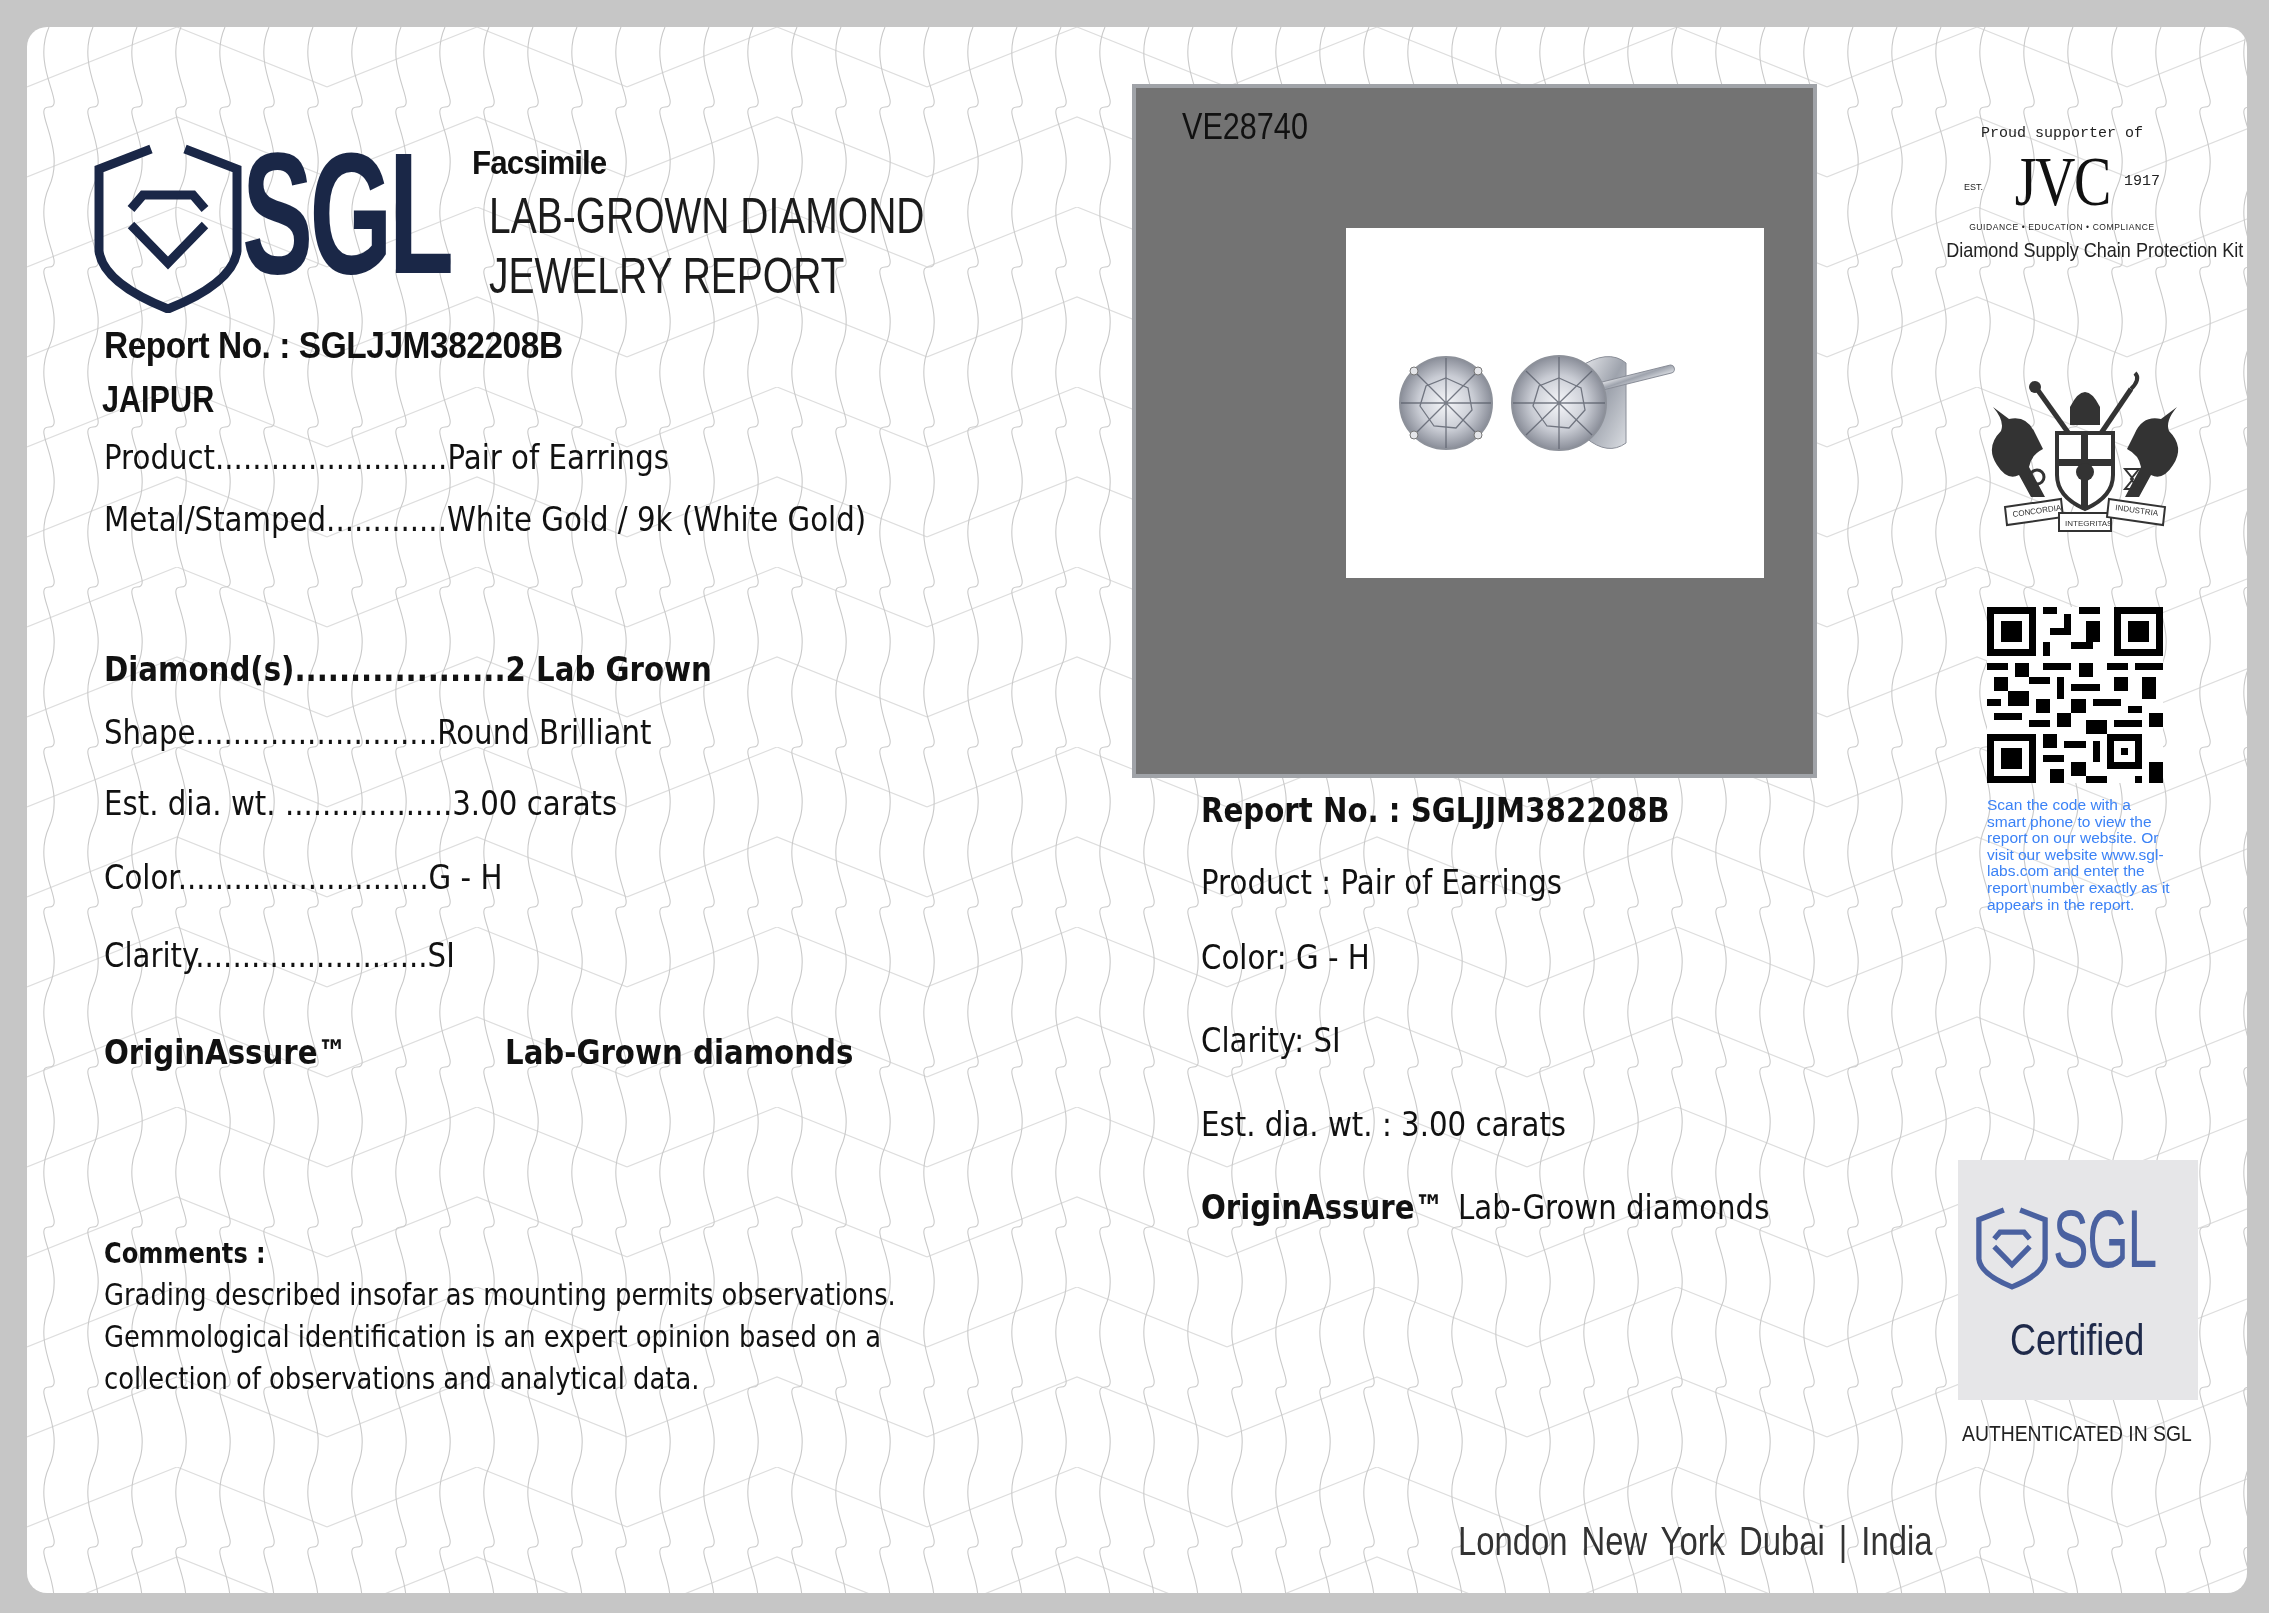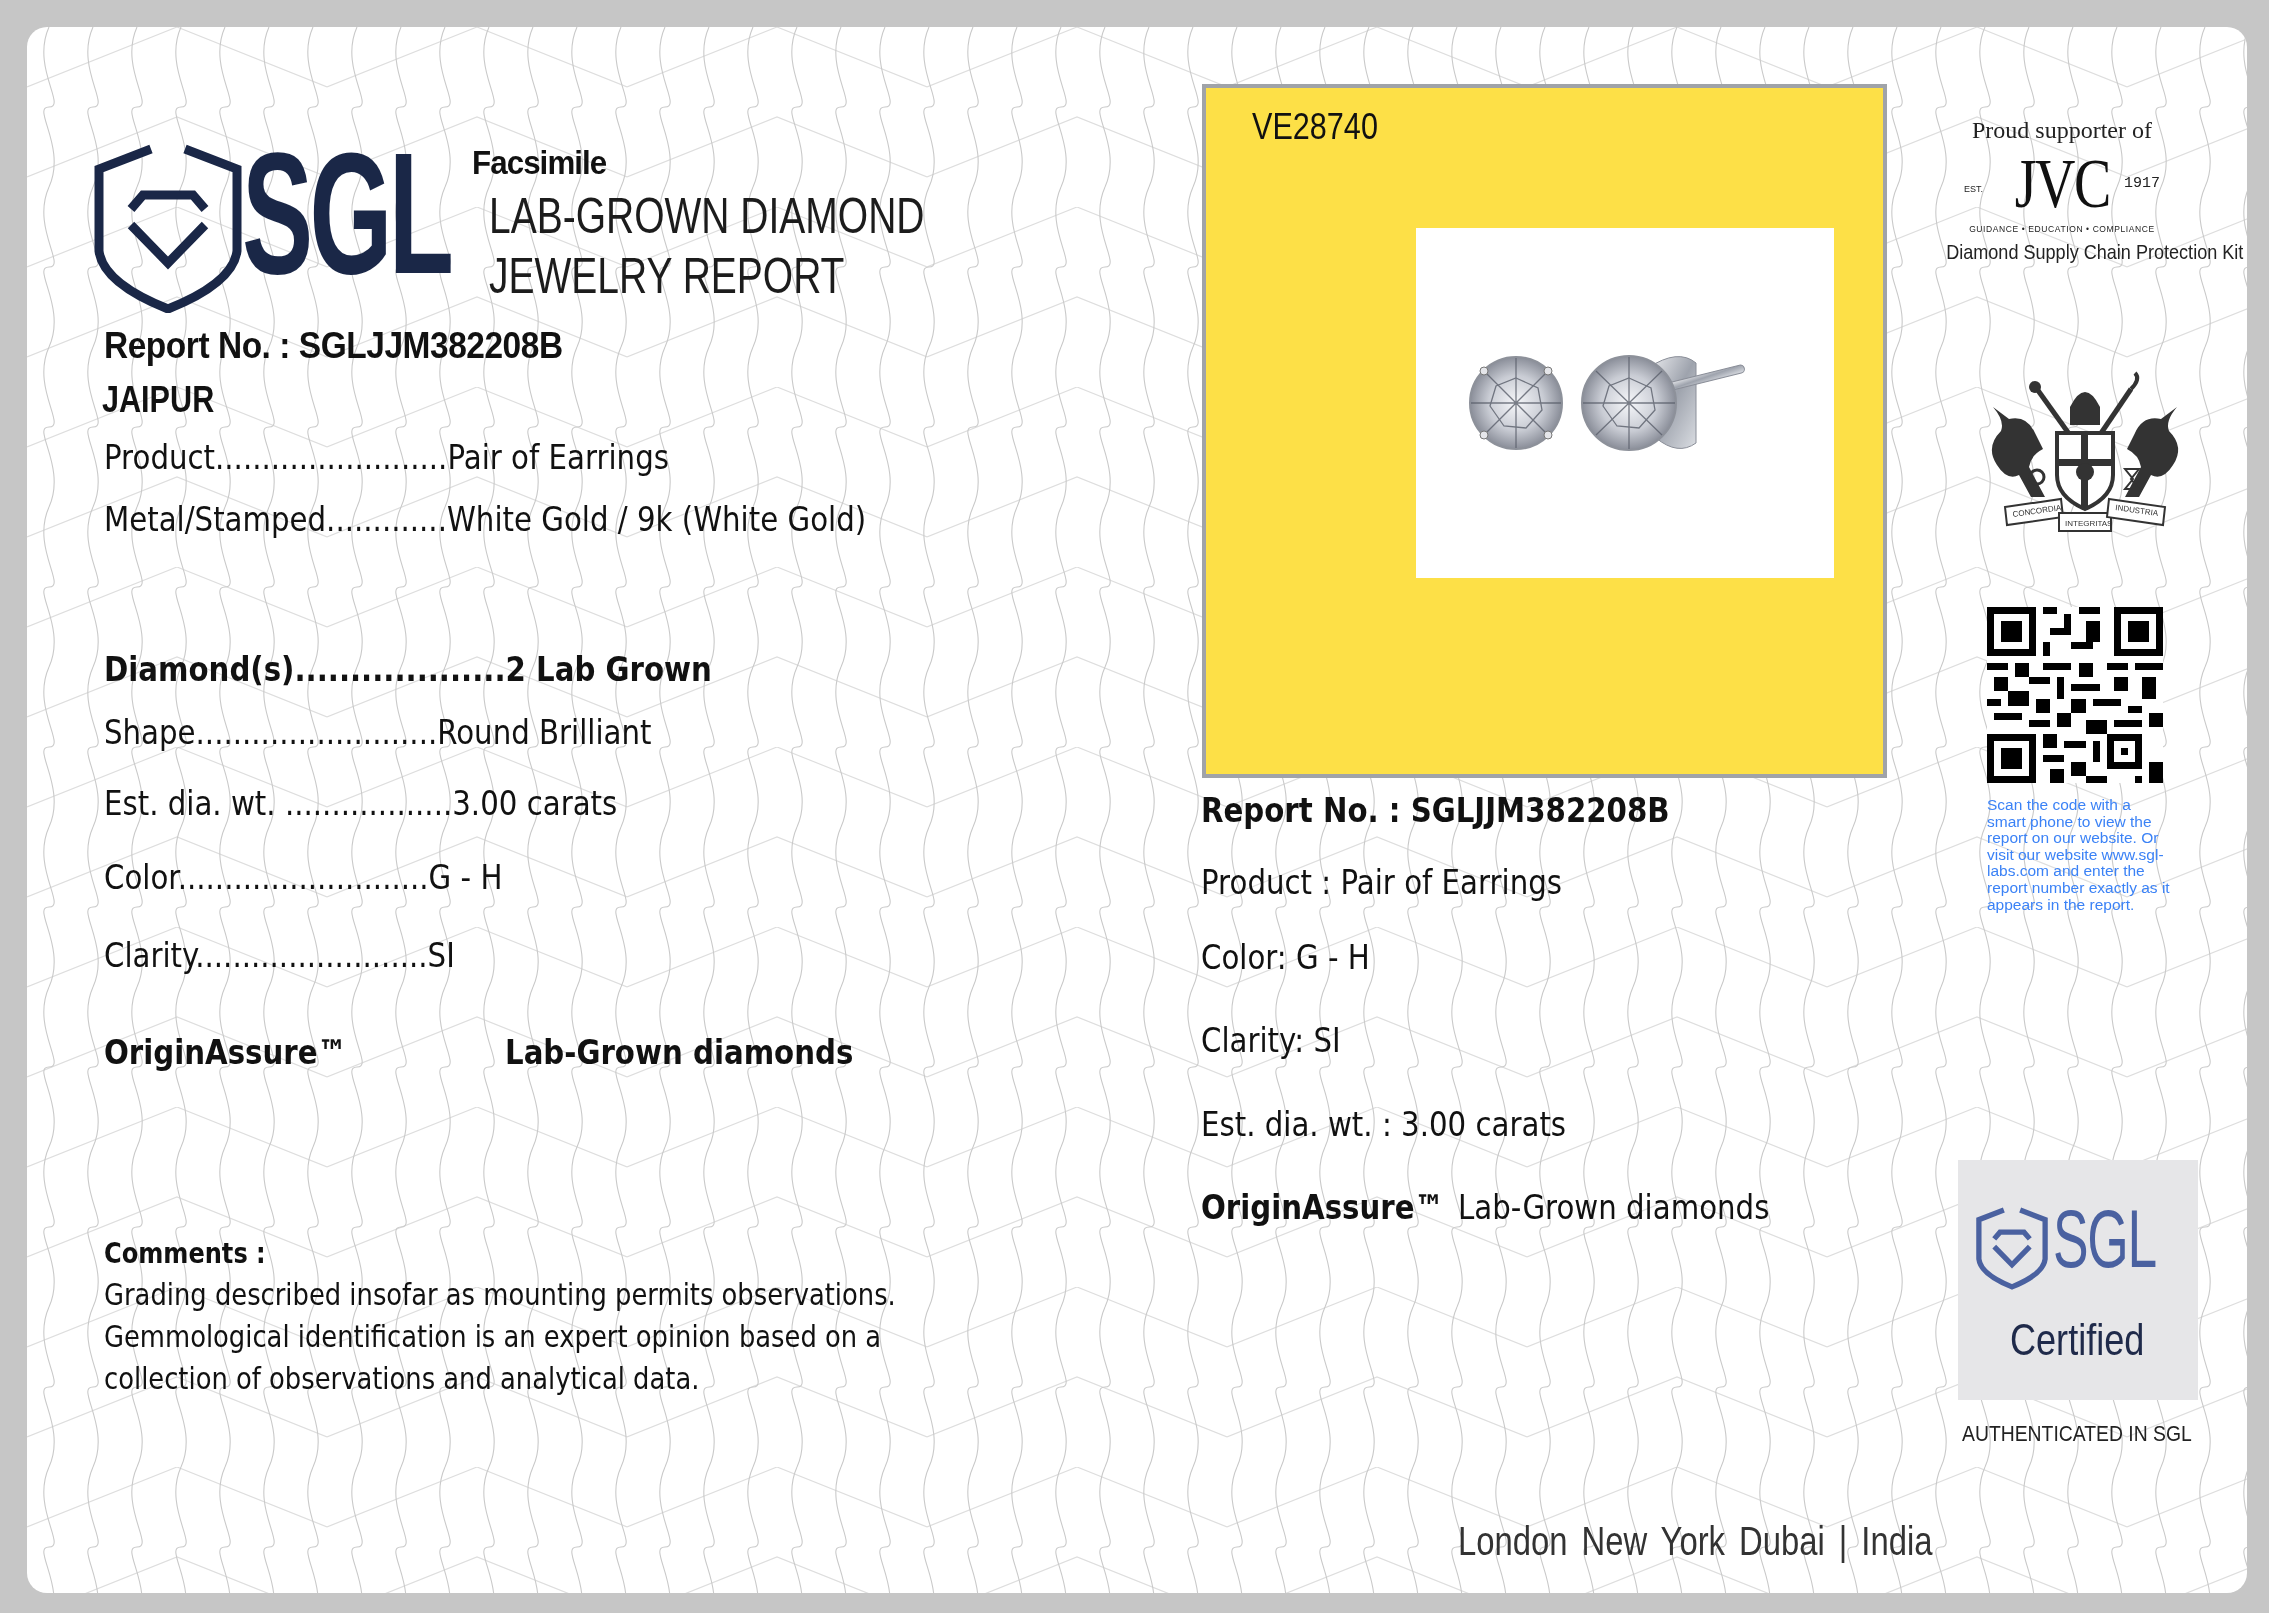--- a/index.html
+++ b/index.html
@@ -28,31 +28,31 @@
   .city { left:75px; top:352px; font-family:"Liberation Sans", sans-serif; font-weight:700; font-size:36px; transform:scaleX(0.85); transform-origin:left top; }
 
   .row { left:77px; font-size:34px; font-family:"DejaVu Sans", sans-serif; transform:scaleX(0.86); transform-origin:left top; }
   .row.bold { font-weight:700; }
   .val-col { left:478px; font-size:34px; transform:scaleX(0.86); transform-origin:left top; }
 
   .comments-h { left:77px; top:1210px; font-weight:700; font-size:28px; transform:scaleX(0.86); transform-origin:left top; }
   .comments-l { left:77px; font-size:30px; transform:scaleX(0.86); transform-origin:left top; }
 
   
-  .photo-box { position:absolute; left:1175px; top:57px; width:677px; height:686px;
-               border:4px solid #a0a3a8; background:#fde047; }
+  .photo-box { position:absolute; left:1105px; top:57px; width:677px; height:686px;
+               border:4px solid #a0a3a8; background:#737373; }
   .stock-no { left:46px; top:18px; font-family:"Liberation Sans", sans-serif; font-size:36px; font-weight:400; transform:scaleX(0.85); transform-origin:left top; color:#111;}
   .photo-inner { position:absolute; left:210px; top:140px; width:418px; height:350px; background:#fff; }
 
   .r-row { left:1174px; font-size:34px; transform:scaleX(0.86); transform-origin:left top; }
   .r-row.bold { font-weight:700; }
 
   
   .jvc-wrap { position:absolute; left:1895px; top:90px; width:280px; text-align:center; }
-  .proud { font-family:Liberation Serif, serif; font-size:24px; color:#222; }
+  .proud { font-family:Liberation Mono, monospace; font-size:15px; color:#222;margin-top:8px; }
   .jvc-line { position:relative; height:72px; margin-top:4px; }
   .jvc { font-family:"Liberation Serif", serif; font-size:70px; letter-spacing:-2px; line-height:72px; color:#111; transform:scaleX(0.8); display:inline-block;}
   .est { position:absolute; left:42px; top:36px; font-size:9px; font-family:"Liberation Sans", sans-serif; color:#222;}
   .yr { position:absolute; right:42px; top:27px; font-size:15px; font-family:Liberation Mono, monospace; color:#222;}
   .tagline { font-family:Liberation Sans, sans-serif; font-size:8.5px; letter-spacing:0.6px; color:#222; margin-top:4px; }
   .kit { font-family:"Liberation Sans", sans-serif; font-size:21px; color:#222; margin-top:6px; transform:scaleX(0.86); display:inline-block; white-space:nowrap;}
 
   .crest { left:1938px; top:340px; width:240px; height:170px; }
   .qr { left:1960px; top:580px; width:176px; height:176px; }
   .qr-caption { left:1960px; top:770px; width:185px; font-family:"Liberation Sans", sans-serif; font-size:15.5px; line-height:16.6px; white-space:normal; color:#3b82f6;}

